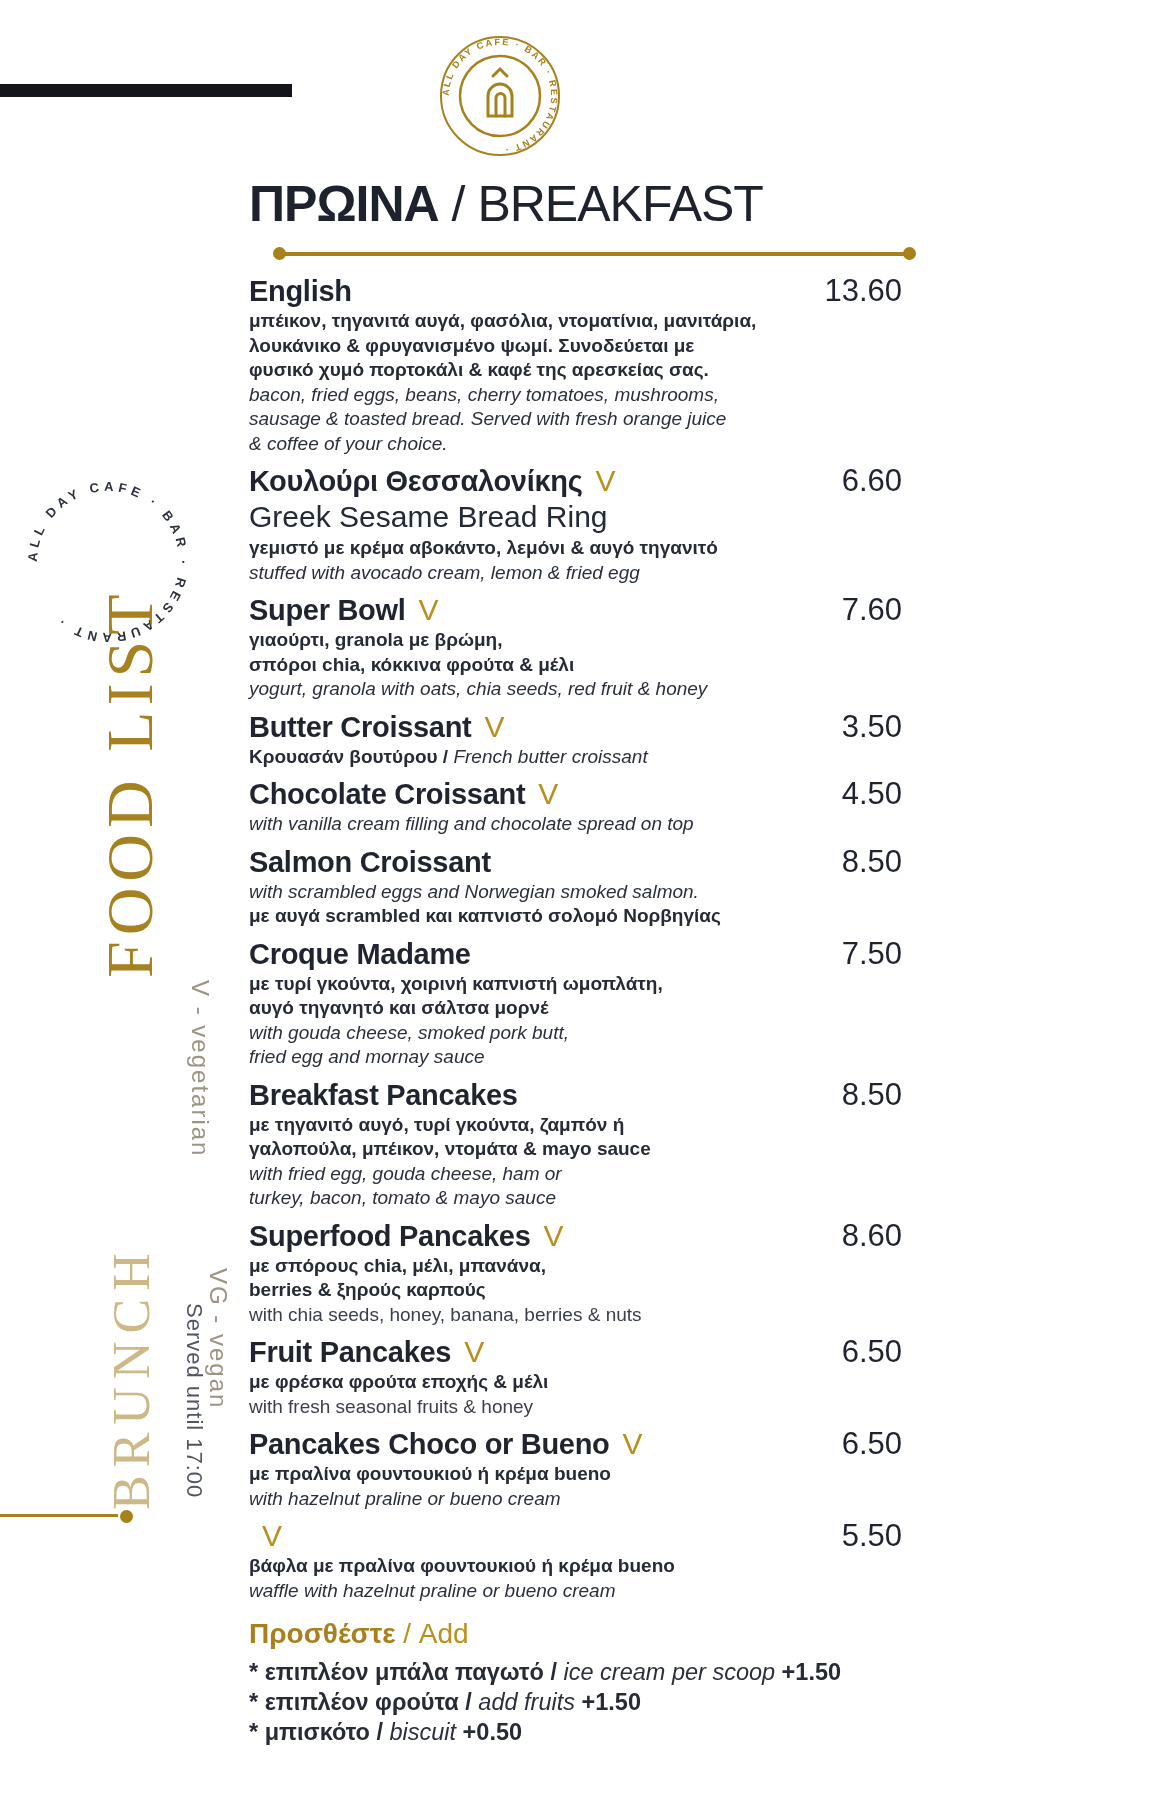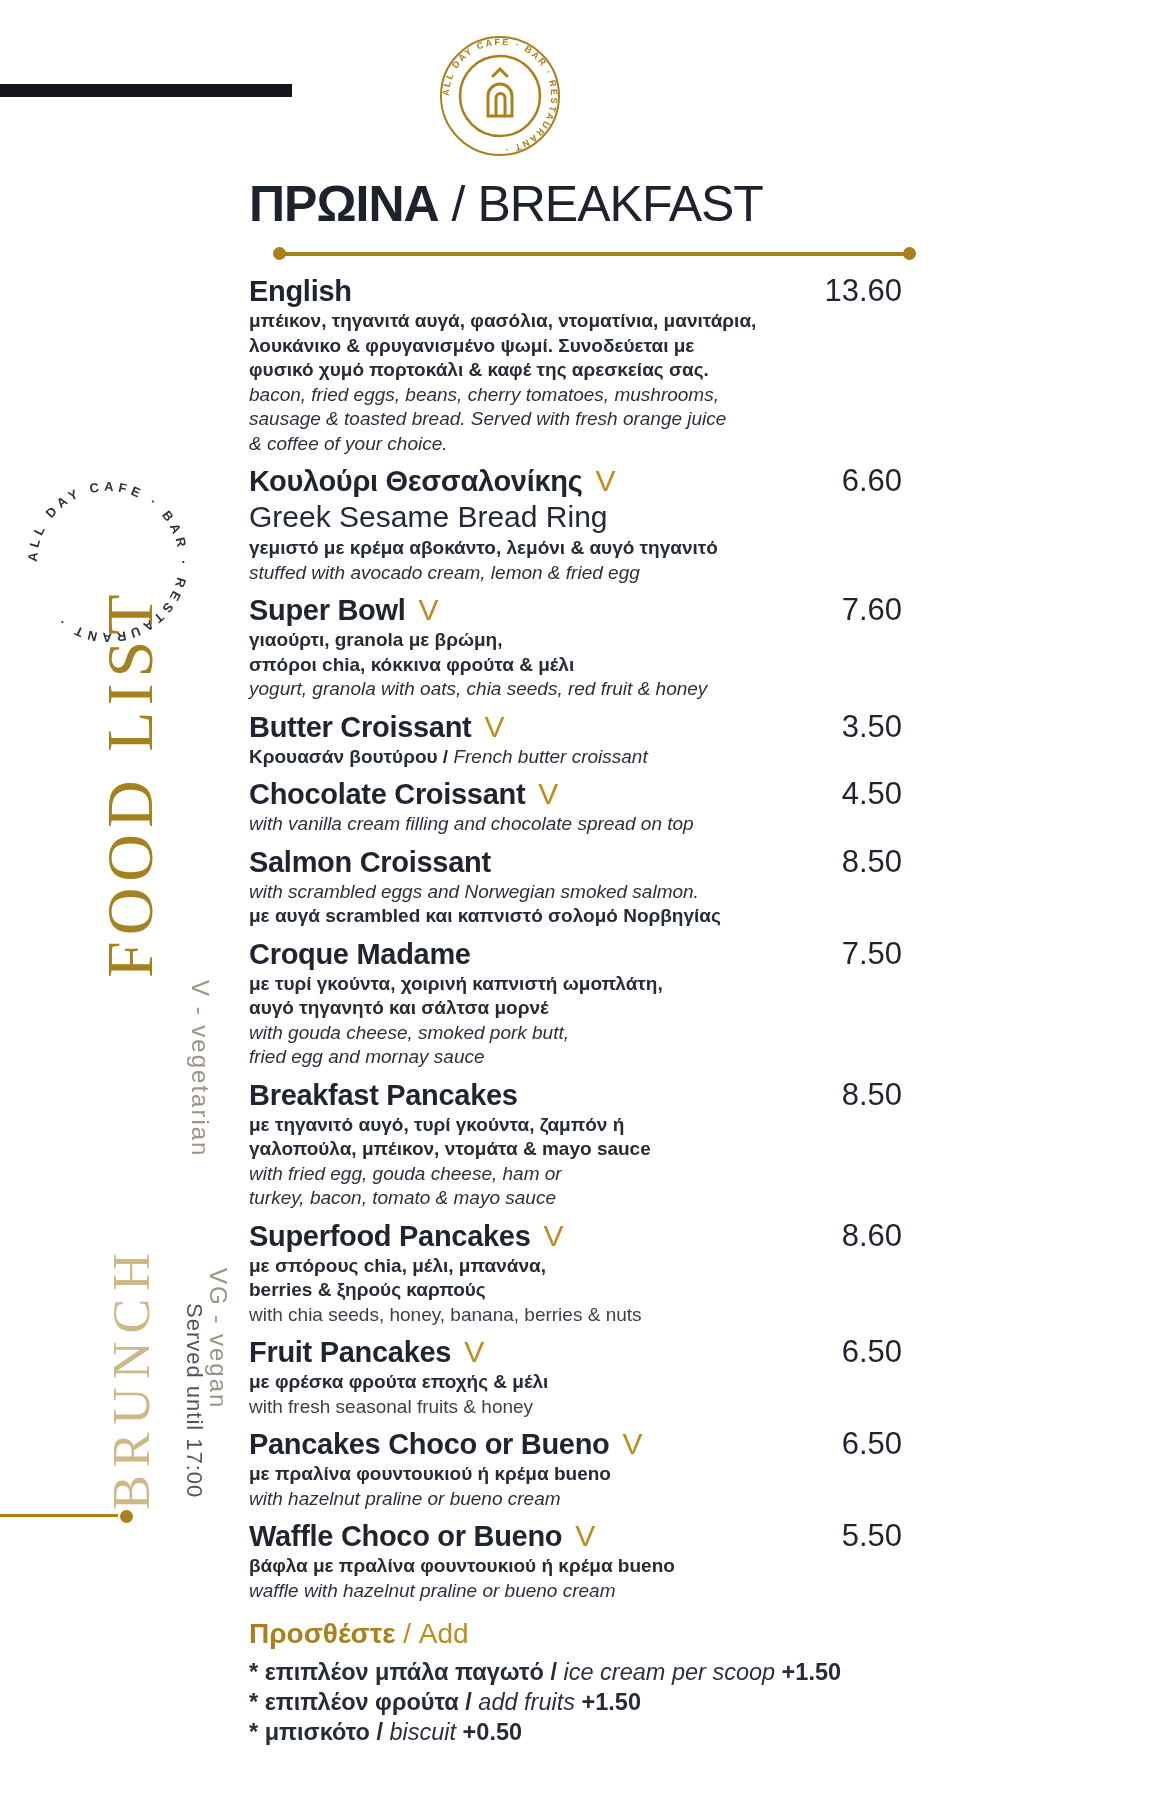--- a/index.html
+++ b/index.html
@@ -257,21 +257,20 @@
     </div>
 
     <div class="desc">
             <div class="line el">με πραλίνα φουντουκιού ή κρέμα bueno</div>
             <div class="line en">with hazelnut praline or bueno cream</div>
           </div>
   </div>
 
   <div class="item">
     <div class="head">
-      <span class="iname">Waffle Choco or Bueno</span>
       <span class="vmark">V</span>
       <span class="price">5.50</span>
     </div>
 
     <div class="desc">
             <div class="line el">βάφλα με πραλίνα φουντουκιού ή κρέμα bueno</div>
             <div class="line en">waffle with hazelnut praline or bueno cream</div>
           </div>
   </div>
 </div>

